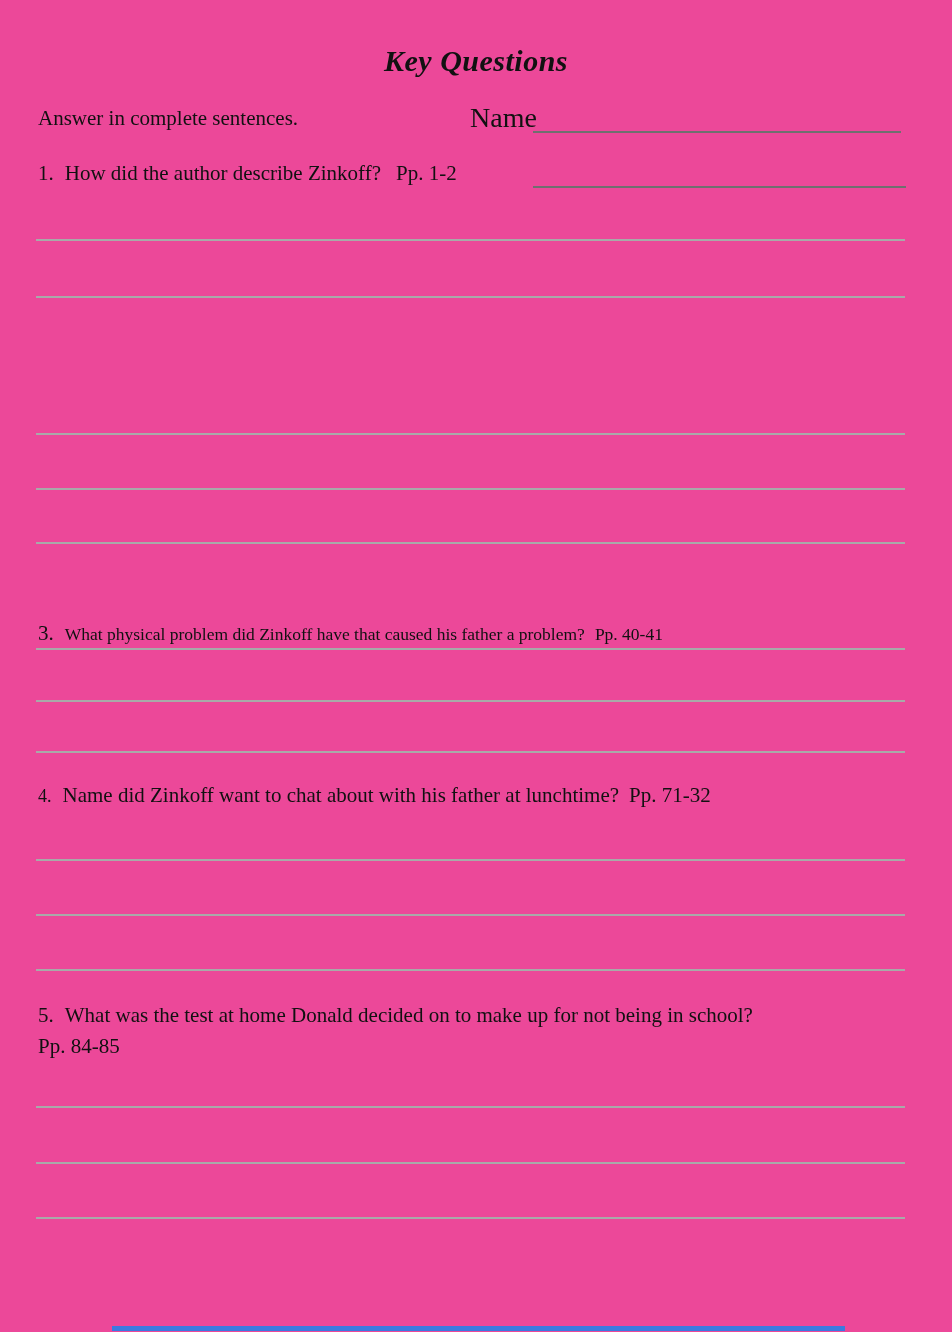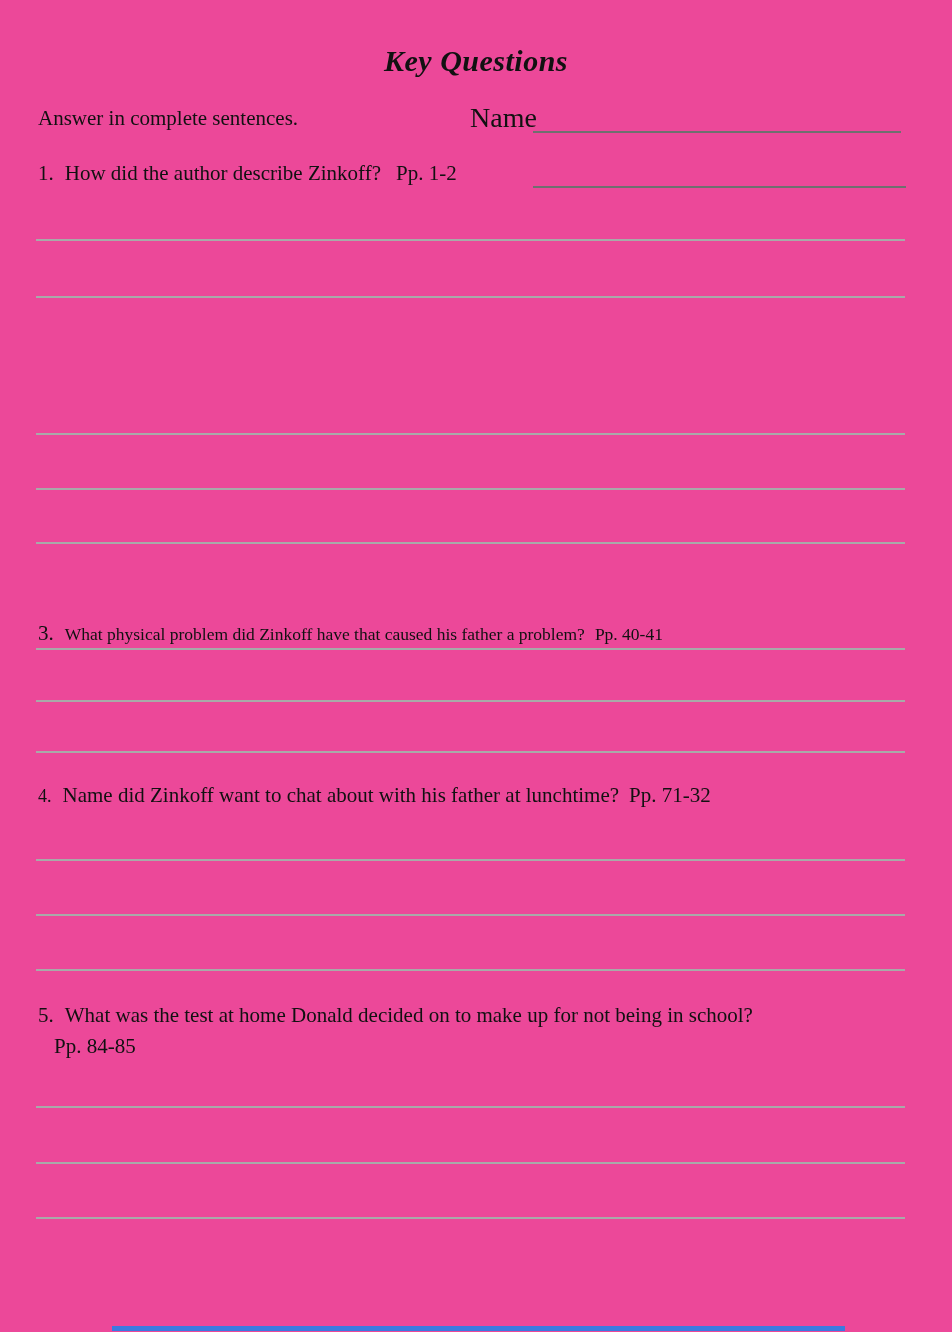--- a/index.html
+++ b/index.html
@@ -121,21 +121,21 @@
 
   <div class="q q4">
     <span class="qnum">4.</span><span class="qtext">Name did Zinkoff want to chat about with his father at lunchtime?</span><span class="qpages">Pp. 71-32</span>
   </div>
   <div class="ans-line" style="top:859px"></div>
   <div class="ans-line" style="top:914px"></div>
   <div class="ans-line" style="top:969px"></div>
 
   <div class="q q5">
     <span class="qnum">5.</span><span class="qtext">What was the test at home Donald decided on to make up for not being in school?</span><br>
-    <span class="qpages" style="margin-left:16px">Pp. 84-85</span>
+    <span class="qpages" style="margin-left:0">Pp. 84-85</span>
   </div>
   <div class="ans-line" style="top:1106px"></div>
   <div class="ans-line" style="top:1162px"></div>
   <div class="ans-line" style="top:1217px"></div>
 
   <div class="accent-bar"></div>
 
 </div>
 
 </body></html>

